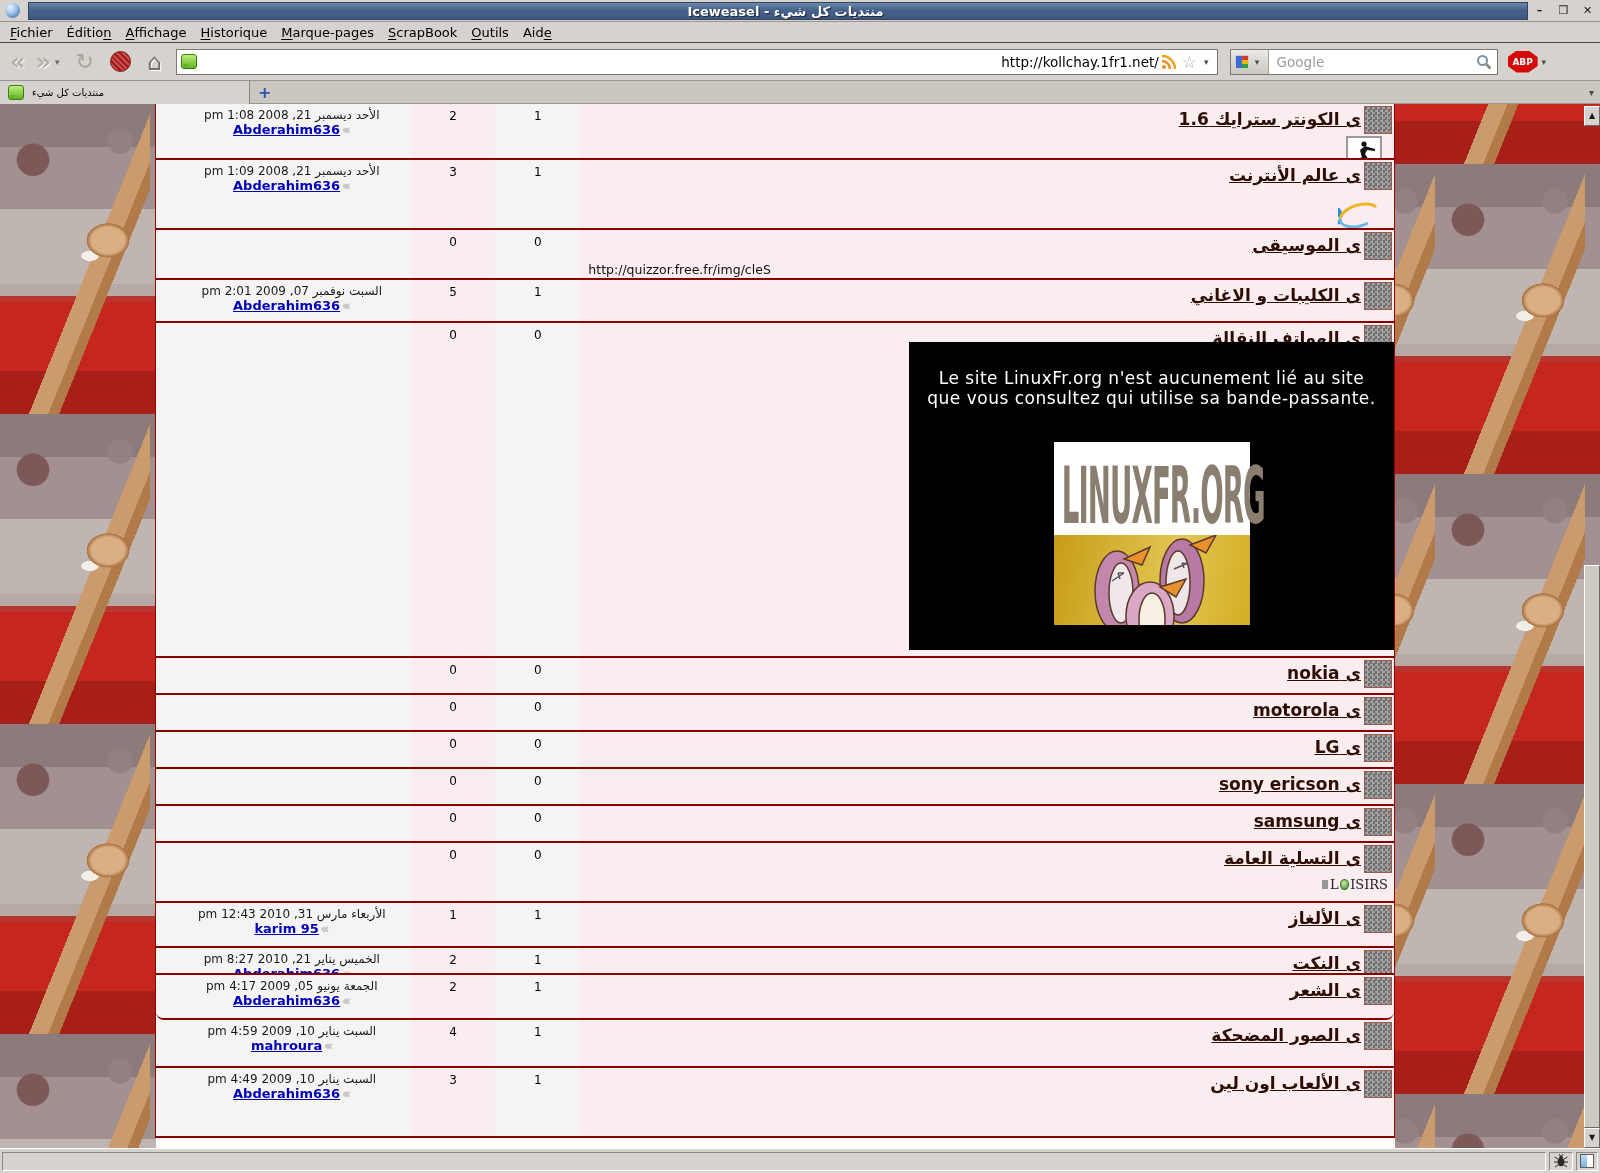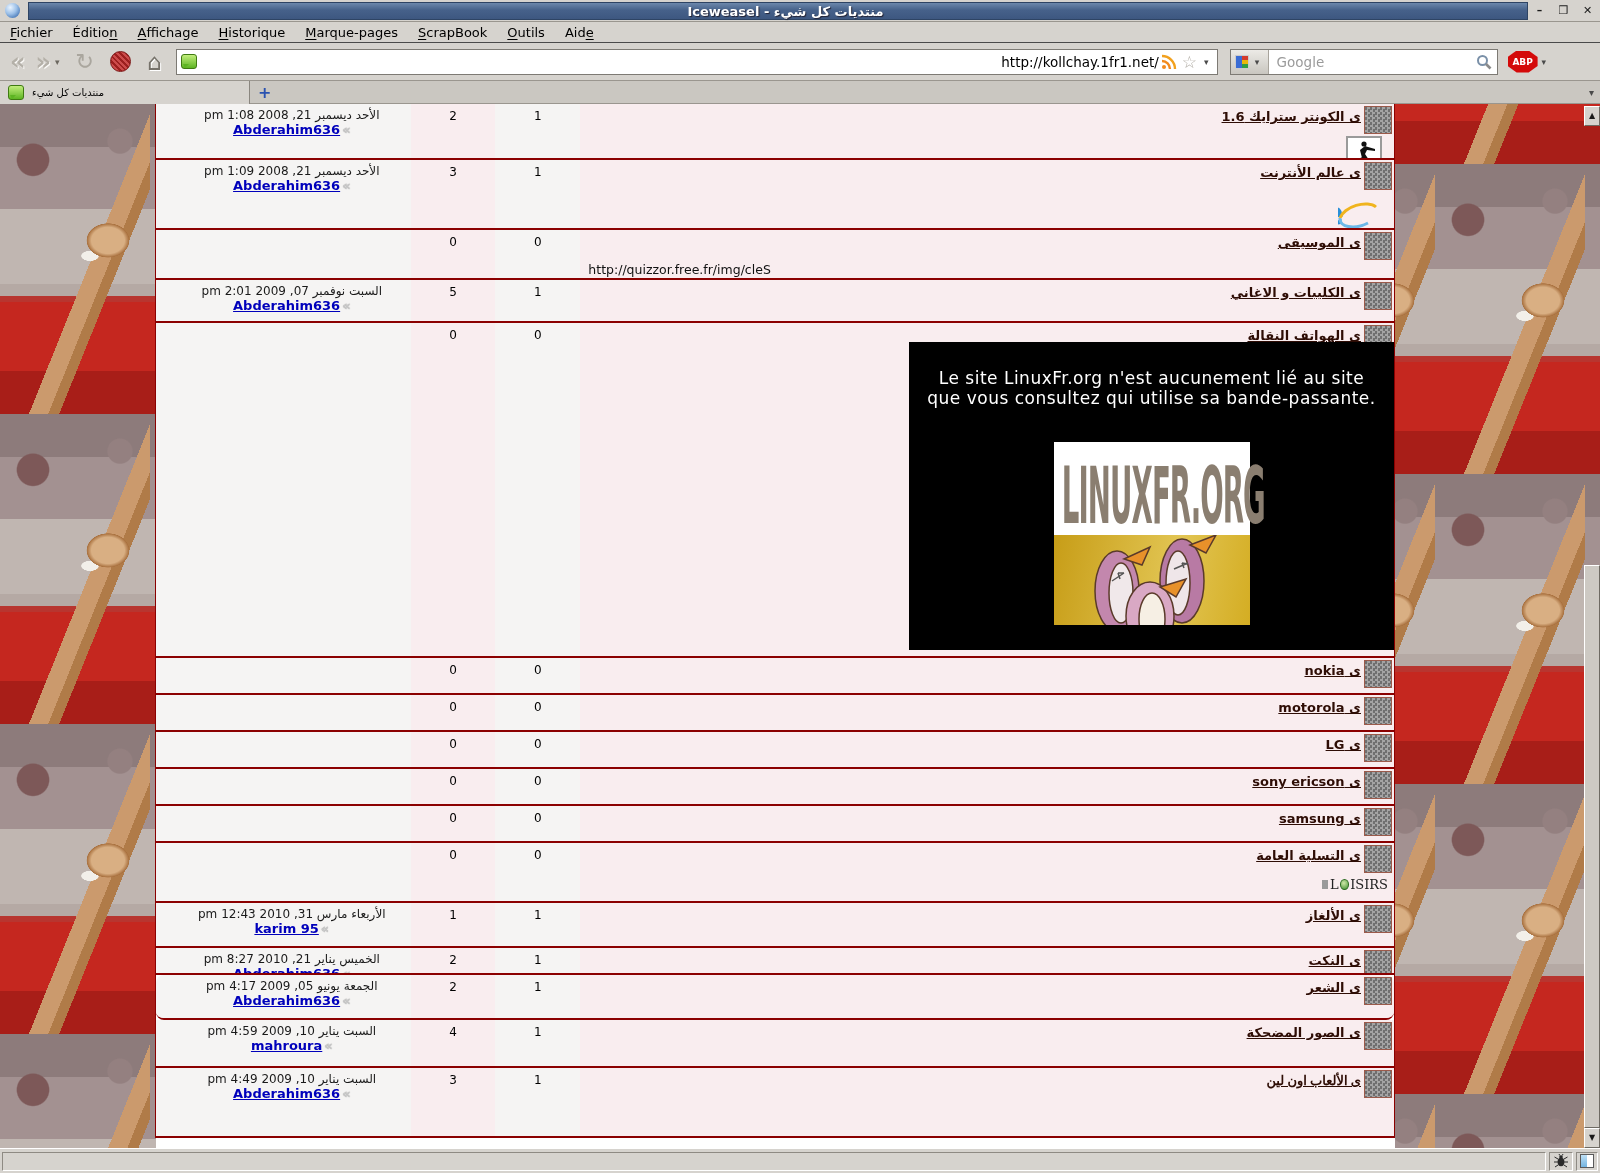--- a/index.html
+++ b/index.html
@@ -13,21 +13,21 @@
     background:linear-gradient(#6c88ab,#46618a 45%,#3d5780); border:1px solid #2e4464; border-radius:0;padding-left:15px; }
   #title-text { color:#fff; font-weight:bold; font-size:13px; text-align:center; line-height:17px;
     text-shadow:1px 1px 1px #223; direction:rtl; }
   #win-icon { position:absolute; left:5px; top:3px; width:15px; height:15px; border-radius:50%;
     background:radial-gradient(circle at 35% 30%, #eaf4ff, #9cc0e8 45%, #4a7ab8 80%, #2c5a96); }
   .winbtns { position:absolute; right:4px; top:3px; display:flex; gap:7px; }
   .winbtn { width:17px; height:16px; font-size:11px; font-weight:bold; color:#1a1a1a;
     text-align:center; line-height:15px; cursor:default; }
 
   #menubar { position:absolute; left:0; top:22px; width:1600px; height:21px;
-    background:#d6d3ce; display:flex; align-items:center; gap:20px; padding-left:10px;
+    background:#d6d3ce; display:flex; align-items:center; gap:14px; padding-left:10px;
     font-size:13px; color:#000; border-bottom:1px solid #4a4a4a; }
   .menu-item u { text-underline-offset:2px; }
 
   #navbar { position:absolute; left:0; top:43px; width:1600px; height:38px;
     background:#d6d3ce; border-bottom:1px solid #9a968f; display:flex; align-items:center; }
   .navico { color:#b4b0a8; text-shadow:1px 1px 0 #fbfaf8; font-weight:bold; }
   #btn-back   { font-size:24px; margin-left:10px; }
   #btn-fwd    { font-size:24px; margin-left:10px; }
   #fwd-drop   { font-size:9px;  color:#6b675f; margin-left:4px; }
   #btn-reload { font-size:22px; margin-left:16px; color:#aaa69e; }
@@ -90,21 +90,21 @@
      border-left:1px solid #8b0000; border-right:1px solid #8b0000; }
   .frow { display:flex; border-bottom:2px solid #8b0000; overflow:hidden; }
   .c-date  { width:255px; background:#f5f4f3; font-size:12px; color:#1a1a1a;
      text-align:center; padding-top:4px; direction:rtl;padding-left:17px; }
   .c-posts { width:85px;  background:#f9edef; font-size:12px; text-align:center; padding-top:5px; }
   .c-topics{ width:85px;  background:#f5f4f3; font-size:12px; text-align:center; padding-top:5px; }
   .c-name  { width:815px; background:#f9edef; direction:rtl; text-align:right; padding:2px 2px 2px 8px; }
   .fname-line { display:flex; align-items:flex-start; gap:3px; }
   .noise-ico { width:28px; height:28px; flex:0 0 auto; border:1px solid #9c5a4a;
      background:repeating-conic-gradient(#a3a3a3 0% 25%, #6f6f6f 0% 50%); background-size:5px 5px; }
-  a.fname { font-size:13px; font-weight:bold; color:#2e0d05; text-decoration:underline; margin-top:3px; }
+  a.fname { font-size:17px; font-weight:bold; color:#2e0d05; text-decoration:underline; margin-top:3px; }
   a.user  { font-size:13px; font-weight:bold; color:#0000bb; text-decoration:underline; }
   .lastarrow { color:#c9c9c9; font-weight:bold; font-size:13px; margin-left:2px; text-shadow:0 0 1px #999; }
   .sub-url { direction:ltr; font-size:12.5px; color:#111; text-align:left; margin:2px 30px 0 0; }
 
   .badge-cs { width:36px; height:40px; background:#fff; border:2px solid #9a9a9a; margin:2px 10px 0 0; 
      display:flex; align-items:center; justify-content:center; }
   .badge-ie { width:40px; height:40px; margin:4px 14px 0 0; }
   .badge-loisirs { direction:ltr; width:66px; margin:4px 4px 0 0; font-size:13px; color:#222;
      font-family:"DejaVu Serif","Liberation Serif",serif; display:flex; align-items:center; }
   .lo-dot { display:inline-block; width:11px; height:11px; border-radius:50%;
@@ -451,21 +451,21 @@
           </div>
         </div>
       </div>
       <div class="frow" style="height: 70px;">
         <div class="c-date">
           <div>السبت يناير 10, 2009 4:49 pm</div>
           <div><span class="lastarrow">»</span><a class="user">Abderahim636</a></div>
         </div>
         <div class="c-posts">3</div>
         <div class="c-topics">1</div>
-        <div class="c-name" style="position: relative; font-family: Liberation Serif, serif;">
+        <div class="c-name" style="position: relative;">
           <div class="fname-line">
             <span class="noise-ico"></span>
             <a class="fname">ى الألعاب اون لين</a>
           </div>
         </div>
       </div>
     </div>
 
   <div id="sb-up" class="sbtn">▲</div>
   <div id="sb-thumb"></div>

